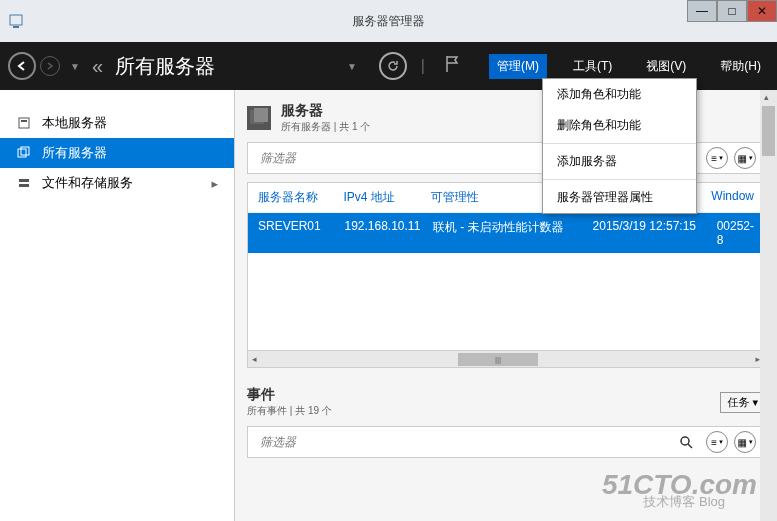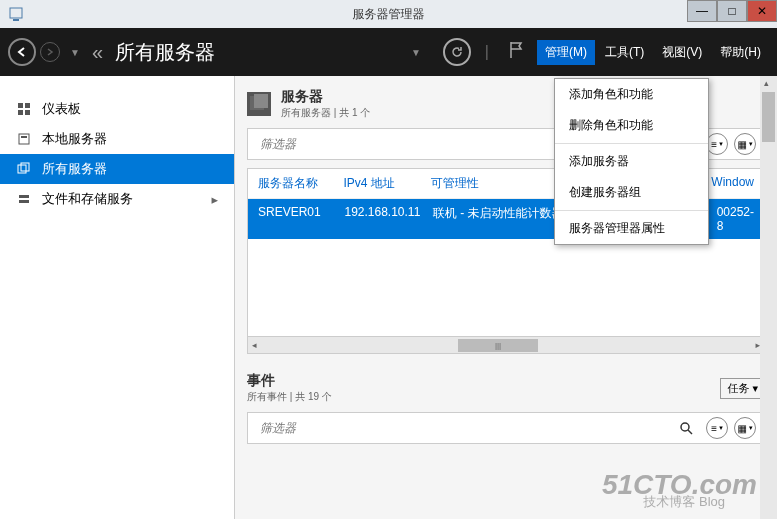--- a/index.html
+++ b/index.html
@@ -1,33 +1,33 @@
 <!DOCTYPE html>
 <html><head>
   <meta charset="utf-8">
   <style>
     * { margin: 0; padding: 0; box-sizing: border-box; font-family: "Microsoft YaHei", "Segoe UI", sans-serif; }
     body { width: 777px; height: 521px; background: #fff; overflow: hidden; position: relative; }
     
-    .titlebar { height: 28px; background: #e8ecf0; display: flex; align-items: center; position: relative; }
+    .titlebar { height: 42px; background: #e8ecf0; display: flex; align-items: center; position: relative; }
     .titlebar-icon { margin-left: 8px; width: 16px; height: 16px; }
     .titlebar-title { position: absolute; left: 50%; transform: translateX(-50%); font-size: 12px; color: #333; }
     .window-controls { position: absolute; right: 0; top: 0; display: flex; }
     .win-btn { width: 30px; height: 22px; display: flex; align-items: center; justify-content: center; font-size: 12px; border: 1px solid #888; background: #c0c8d0; }
     .win-btn.close { background: #c94f44; color: #000; }
     
     .header { height: 48px; background: #1a1a1a; display: flex; align-items: center; padding: 0 8px; color: #fff; }
     .nav-back, .nav-fwd { width: 28px; height: 28px; border: 2px solid #888; border-radius: 50%; display: flex; align-items: center; justify-content: center; margin-right: 4px; }
     .nav-fwd { width: 20px; height: 20px; border-width: 1px; opacity: 0.6; }
     .breadcrumb-sep { margin: 0 12px; font-size: 20px; color: #aaa; }
     .header-title { font-size: 20px; font-weight: 300; }
     .header-right { margin-left: auto; display: flex; align-items: center; gap: 2px; }
     .refresh-btn { width: 28px; height: 28px; border: 2px solid #aaa; border-radius: 50%; display: flex; align-items: center; justify-content: center; margin: 0 6px; }
     .flag-icon { margin: 0 10px; }
-    .menu-item { padding: 4px 8px; font-size: 12px; color: #fff; }
+    .menu-item { padding: 4px 8px; font-size: 12px; color: #fff; margin-left: 16px; }
     .menu-item.active { background: #0066cc; }
     
     .main { display: flex; height: 443px; }
     .sidebar { width: 235px; background: #fff; border-right: 1px solid #ccc; padding-top: 18px; }
     .sidebar-item { display: flex; align-items: center; padding: 6px 16px; font-size: 13px; cursor: pointer; }
     .sidebar-item.active { background: #0078d7; color: #fff; }
     .sidebar-icon { width: 16px; height: 16px; margin-right: 10px; display: inline-flex; align-items: center; justify-content: center; }
     .sidebar-item .chevron { margin-left: auto; color: #666; }
     
     .content { flex: 1; background: #f5f5f5; padding: 12px 0 0 0; overflow: hidden; position: relative; }
@@ -49,21 +49,21 @@
     .circle-btn.sm { margin-left: 6px; }
     
     .table-area { background: #fff; border: 1px solid #ccc; height: 186px; display: flex; flex-direction: column; }
     .table-head { display: flex; padding: 6px 10px; font-size: 12px; color: #0066cc; border-bottom: 1px solid #eee; }
     .th1 { width: 92px; } .th2 { width: 94px; } .th3 { width: 170px; } .th4 { width: 132px; } .th5 { flex: 1; }
     .table-row { display: flex; padding: 6px 10px; font-size: 12px; background: #0078d7; color: #ffffff; }
     .table-body { flex: 1; }
     .hscroll { height: 17px; background: #e8e8e8; display: flex; align-items: center; position: relative; border-top: 1px solid #ccc; }
     .hscroll-thumb { position: absolute; left: 210px; width: 80px; height: 13px; top: 2px; background: #bbb; display:flex; align-items:center; justify-content:center; font-size:8px; color:#666;}
     
-    .dropdown-menu { position: absolute; top: 78px; right: 68px; width: 155px; background: #fff; border: 1px solid #999; box-shadow: 2px 2px 6px rgba(0,0,0,0.3); z-index: 100; }
+    .dropdown-menu { position: absolute; top: 78px; right: 80px; width: 155px; background: #fff; border: 1px solid #999; box-shadow: 2px 2px 6px rgba(0,0,0,0.3); z-index: 100; }
     .dropdown-item { padding: 7px 14px; font-size: 12px; cursor: pointer; }
     .dropdown-sep { height: 1px; background: #ddd; margin: 2px 0; }
     
     .watermark { position: absolute; bottom: 20px; right: 20px; font-size: 28px; font-weight: bold; font-style: italic; color: rgba(100,100,100,0.5); font-family: Arial; }
     .watermark-sub { position: absolute; bottom: 10px; right: 52px; font-size: 13px; color: rgba(100,100,100,0.5); }
   </style>
 </head>
 <body>
 
 <div class="titlebar">
@@ -111,31 +111,20 @@
     <span class="menu-item">视图(V)</span>
     <span class="menu-item">帮助(H)</span>
   </div>
 </div>
 
 <div class="main">
   <div class="sidebar">
     <div class="sidebar-item">
       <span class="sidebar-icon">
           <svg width="14" height="14">
-            <rect x="1" y="1" width="5" height="5" fill="#555"></rect>
-            <rect x="8" y="1" width="5" height="5" fill="#555"></rect>
-            <rect x="1" y="8" width="5" height="5" fill="#555"></rect>
-            <rect x="8" y="8" width="5" height="5" fill="#555"></rect>
-          </svg>
-        </span>
-      <span>仪表板</span>
-    </div>
-    <div class="sidebar-item">
-      <span class="sidebar-icon">
-          <svg width="14" height="14">
             <rect x="2" y="2" width="10" height="10" fill="none" stroke="#555"></rect>
             <rect x="4" y="4" width="6" height="2" fill="#555"></rect>
           </svg>
         </span>
       <span>本地服务器</span>
     </div>
     <div class="sidebar-item active">
       <span class="sidebar-icon">
           <svg width="14" height="14">
             <rect x="1" y="3" width="8" height="8" fill="none" stroke="#fff"></rect>
@@ -226,19 +215,18 @@
     </div>
     <div class="content-scroll"></div>
   </div>
 </div>
 
 <div class="dropdown-menu">
   <div class="dropdown-item">添加角色和功能</div>
   <div class="dropdown-item">删除角色和功能</div>
   <div class="dropdown-sep"></div>
   <div class="dropdown-item">添加服务器</div>
-  <div class="dropdown-item">创建服务器组</div>
   <div class="dropdown-sep"></div>
   <div class="dropdown-item">服务器管理器属性</div>
 </div>
 
 <div class="watermark">51CTO.com</div>
 <div class="watermark-sub">技术博客    Blog</div>
 
 </body></html>

